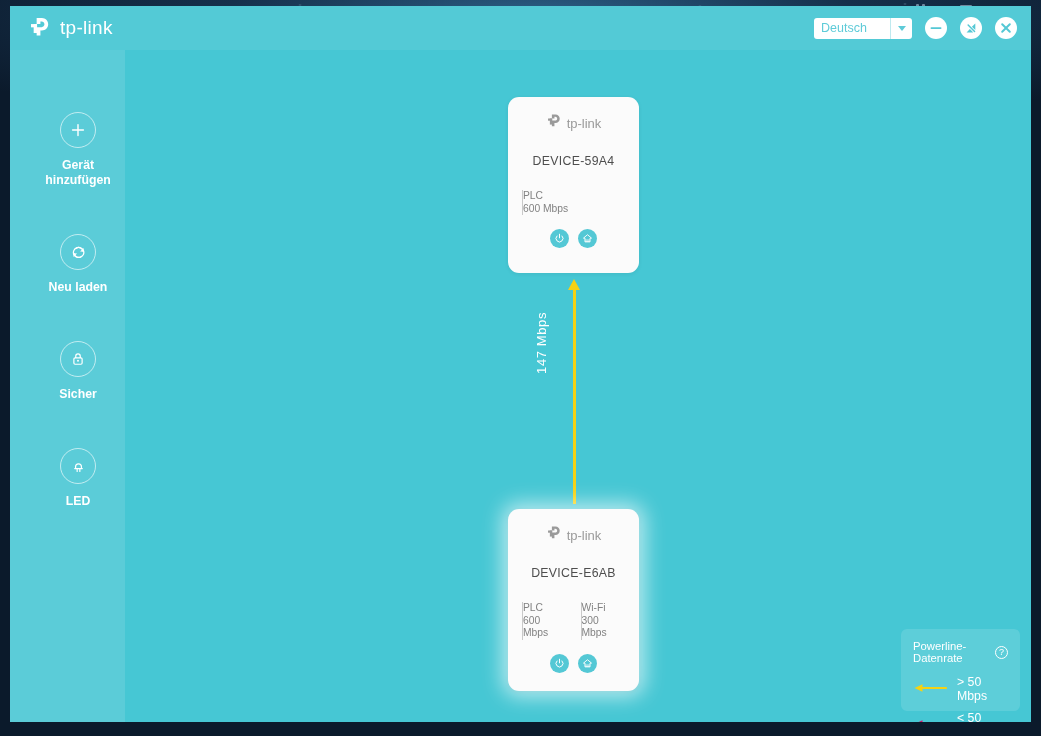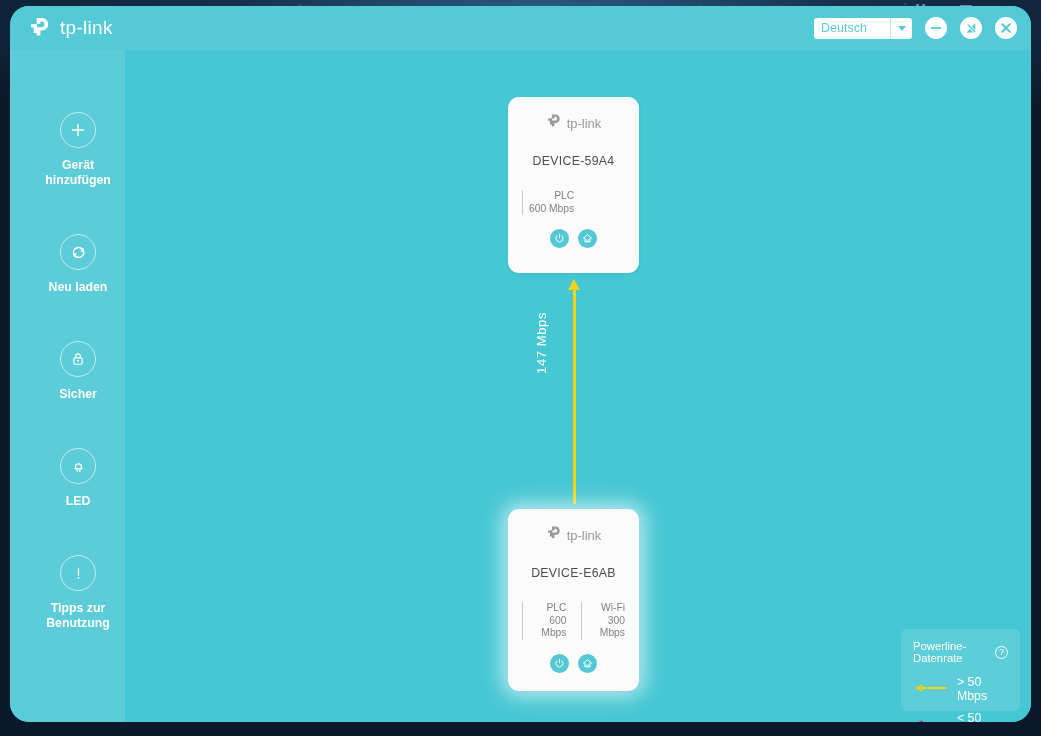--- a/index.html
+++ b/index.html
@@ -34,21 +34,20 @@
     position: absolute; background: rgba(190,215,235,.55); border-radius: 1px;
   }
 
   
   #window {
     position: absolute;
     left: 10px; top: 6px;
     width: 1021px; height: 716px;
     background: #46c7d4;
     overflow: hidden;
-    border-radius: 19px;
   }
 
   
   #header {
     position: absolute;
     left: 0; top: 0; right: 0;
     height: 44px;
     background: #53cad6;
     display: flex;
     align-items: center;
@@ -177,23 +176,21 @@
     letter-spacing: .3px;
     margin-bottom: 22px;
   }
   .dev-stats {
     display: flex;
     padding: 0 14px;
     gap: 14px;
   }
   .stat {
     border-left: 1.3px solid #c9c9c9;
-    padding-left: 6px;
     line-height: 12.5px;
-    text-align: right;
   }
   .stat .k { color: #828282; font-size: 10.3px; display: block; }
   .stat .v { color: #828282; font-size: 10.3px; display: block; }
   .dev-actions {
     display: flex; justify-content: center; gap: 9px;
     margin-top: 14px;
   }
   .act-btn {
     width: 19px; height: 19px;
     border-radius: 50%;
@@ -362,29 +359,20 @@
       <span class="nav-circle">
         <svg viewBox="0 0 24 24" width="19" height="19">
           <path d="M8.3 12.3 a3.7 3.7 0 0 1 7.4 0 v2.2 h-7.4 z" fill="none" stroke="#fff" stroke-width="1.5"></path>
           <path d="M10.3 14.7 V18.3 M13.7 14.7 V18.3" stroke="#fff" stroke-width="1.5" stroke-linecap="round"></path>
           <path d="M7.2 14.6 H16.8" stroke="#fff" stroke-width="1.5" stroke-linecap="round"></path>
         </svg>
       </span>
       <span class="nav-label">LED</span>
     </div>
 
-    <div class="nav-item">
-      <span class="nav-circle">
-        <svg viewBox="0 0 24 24" width="19" height="19">
-          <path d="M12 6 V14.2" stroke="#fff" stroke-width="1.7" stroke-linecap="round"></path>
-          <circle cx="12" cy="17.5" r="1.15" fill="#fff"></circle>
-        </svg>
-      </span>
-      <span class="nav-label">Tipps zur Benutzung</span>
-    </div>
 
   </div>
 
   <div id="collapse-handle">
     <span class="tri"></span>
   </div>
 
   <div id="canvas">
 
     <div id="device-top" class="device">

